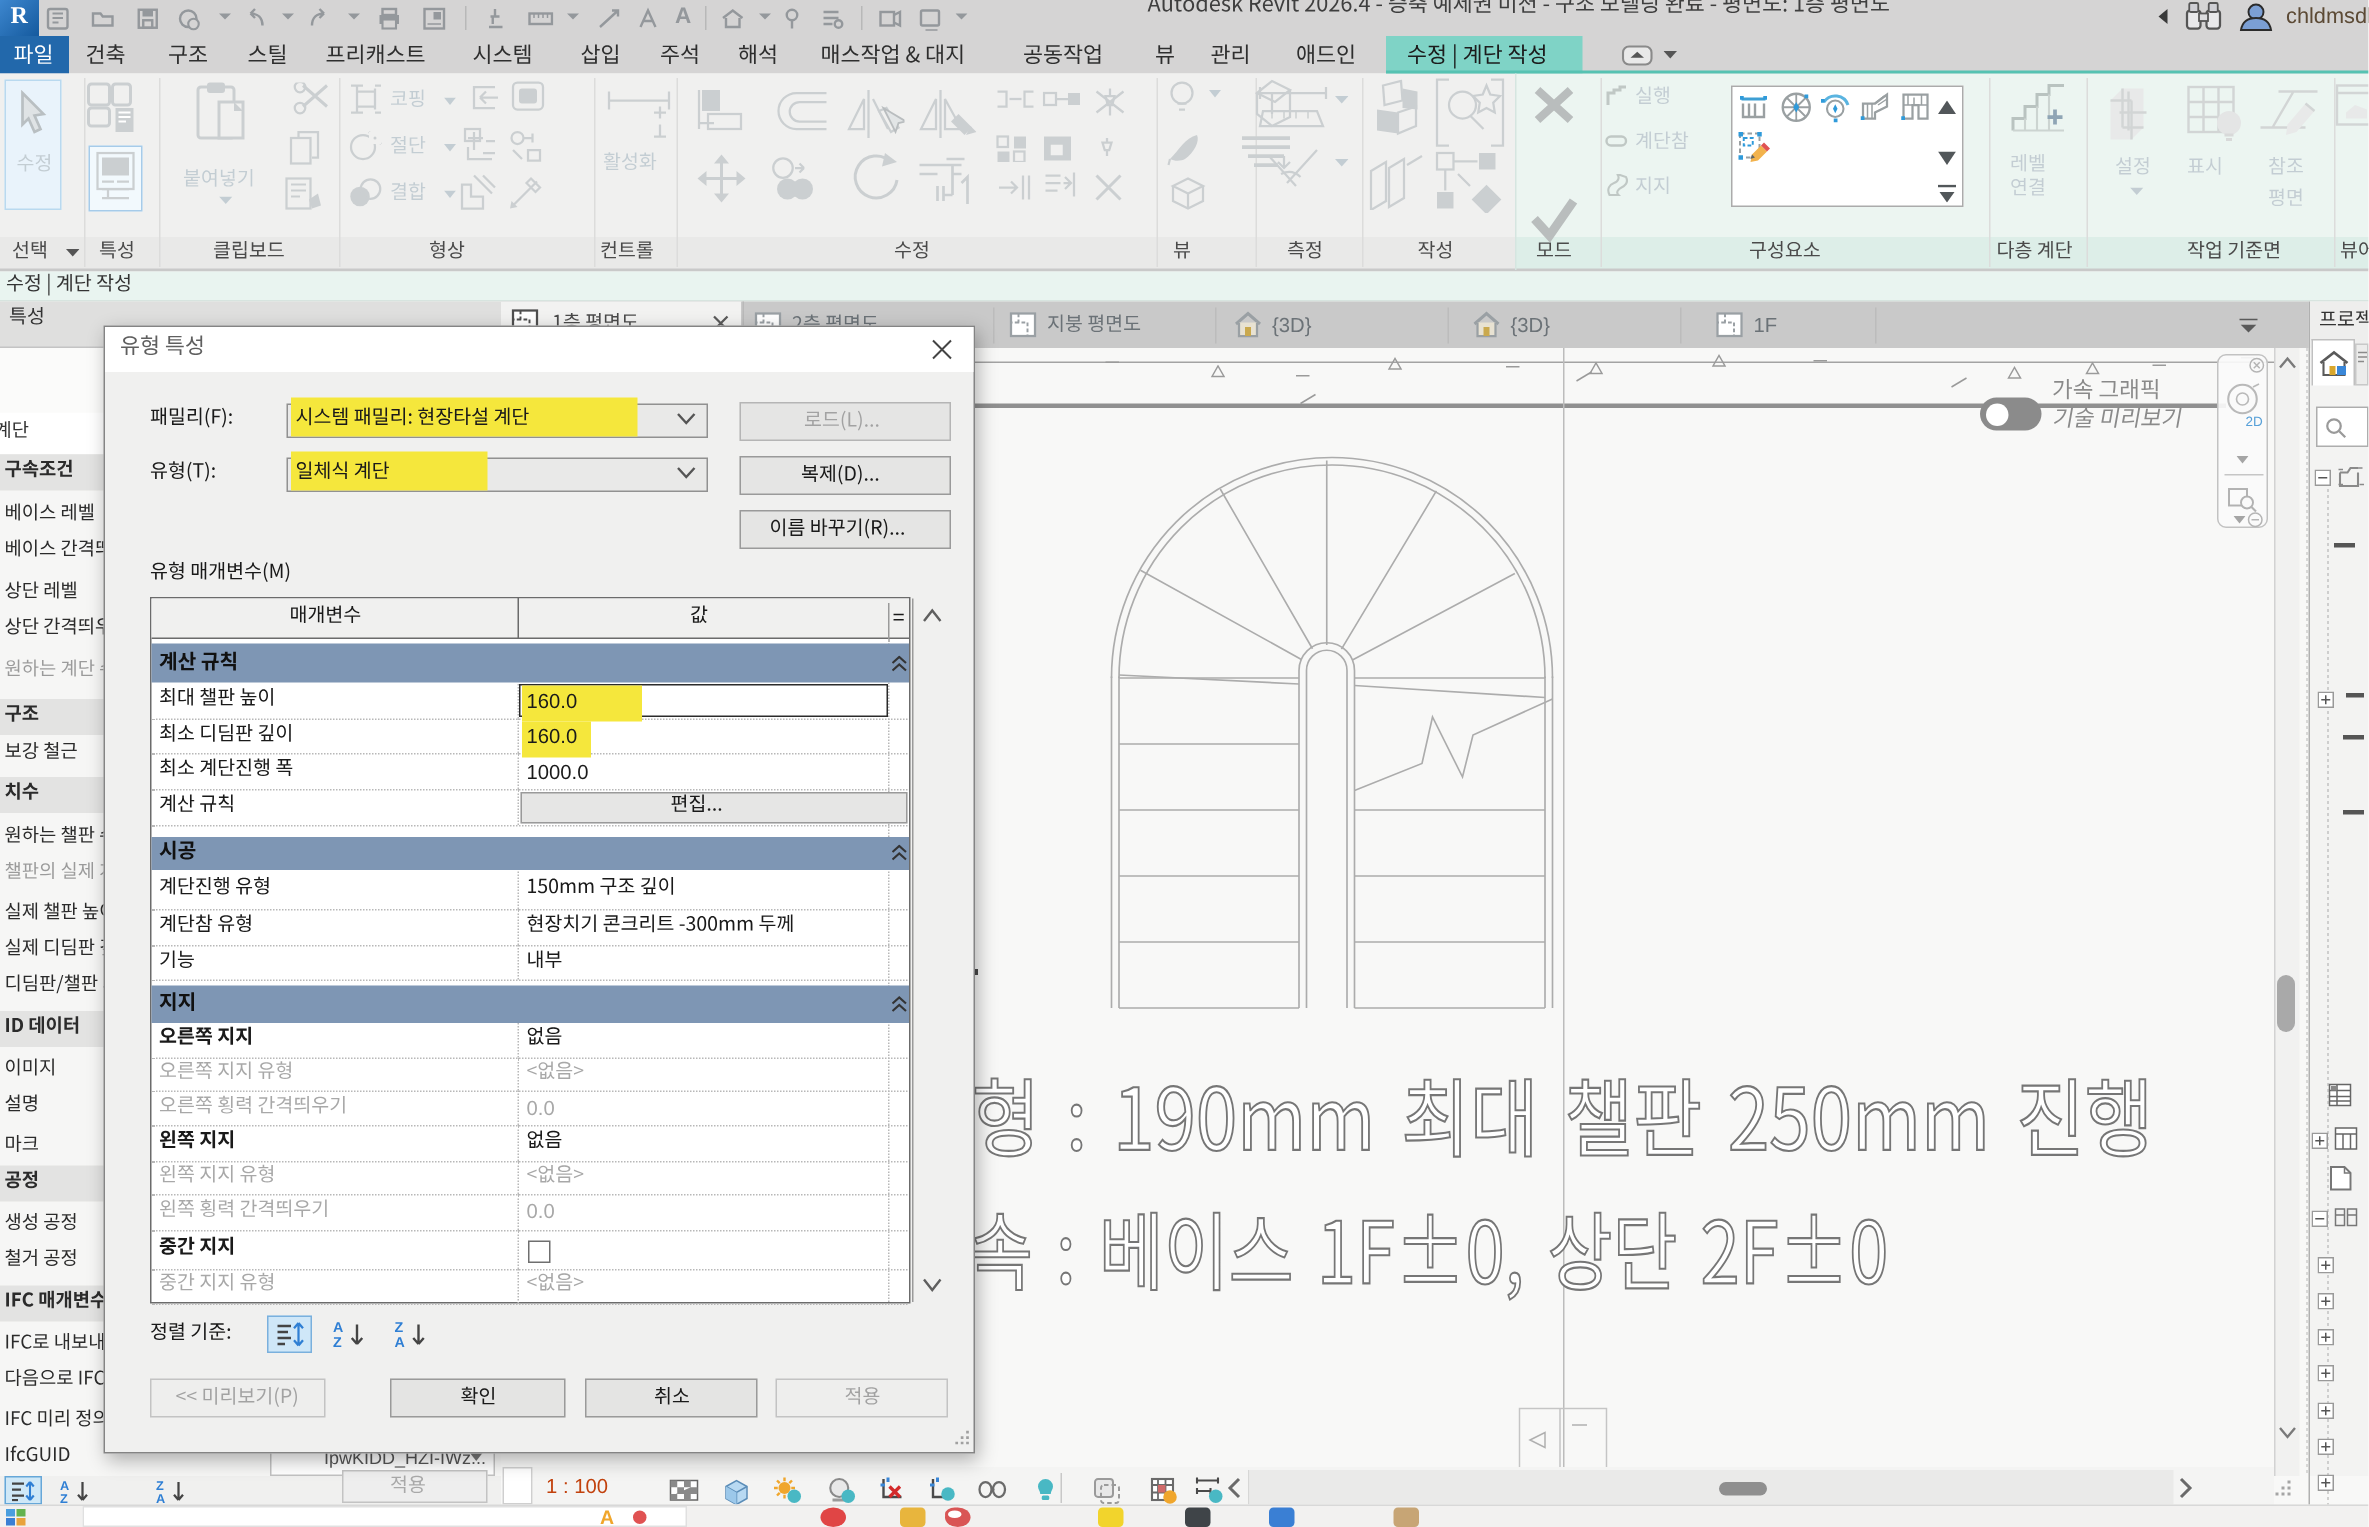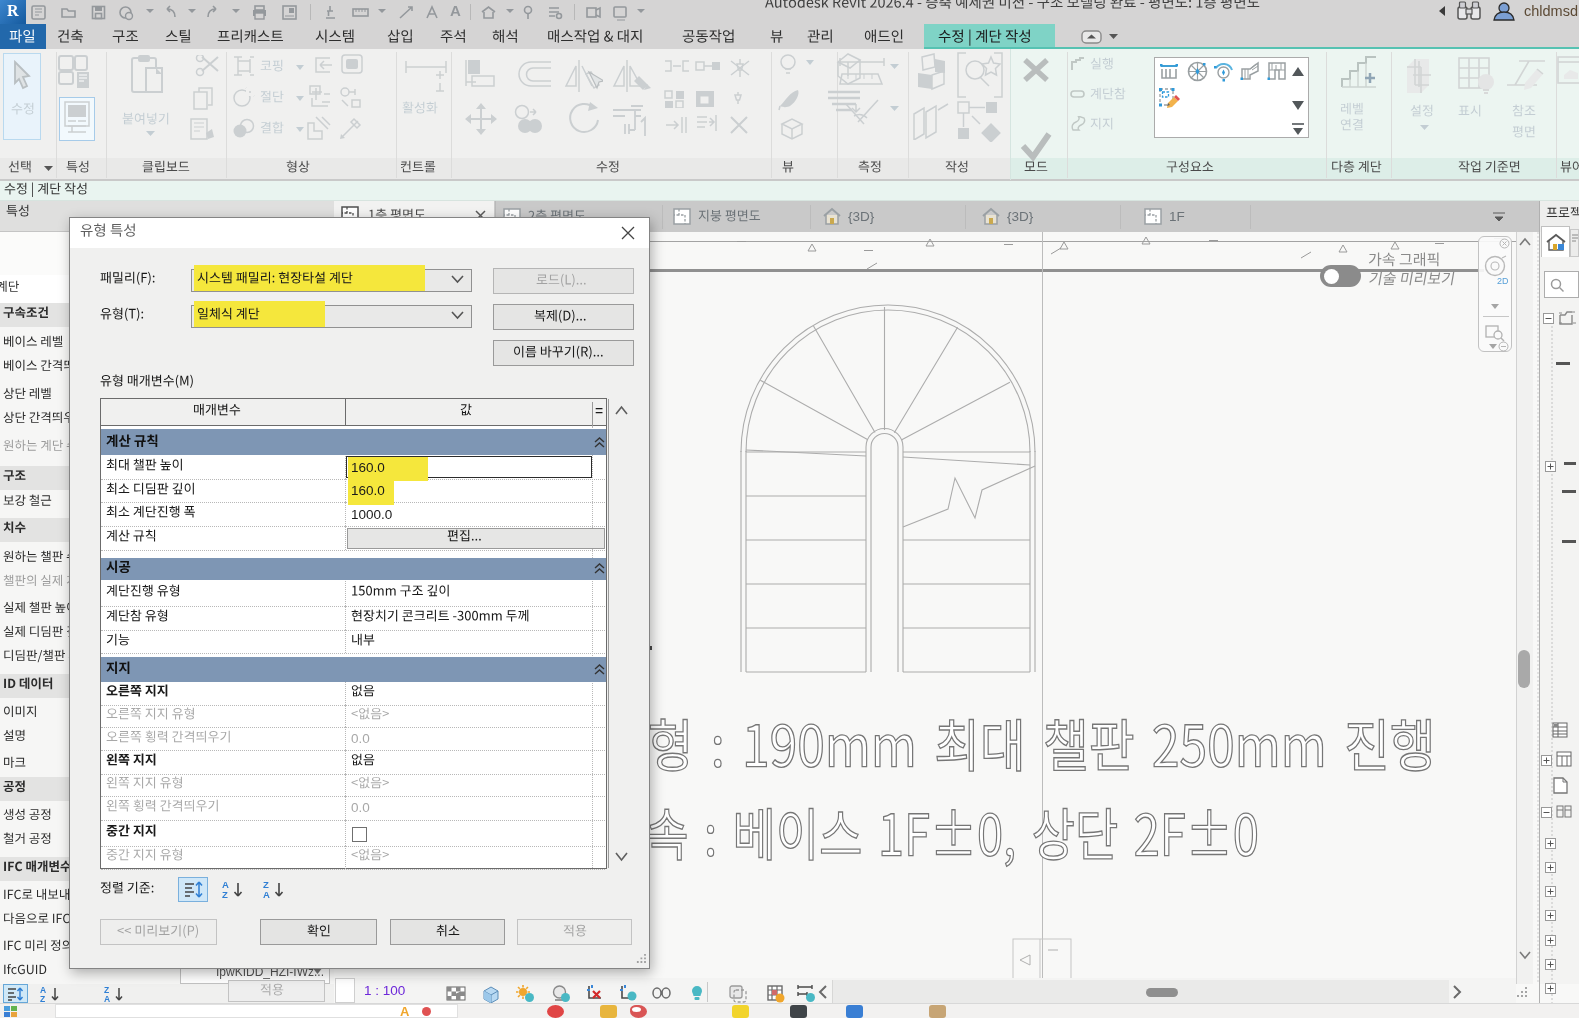--- a/index.html
+++ b/index.html
@@ -1668,21 +1668,21 @@
     <div style="position:absolute;left:1516px;top:232px;width:17px;height:752px;background:#f1f1f0;border-left:1px solid #d2d2d2"></div>
     <svg style="position:absolute;left:1519px;top:237px;" width="12" height="10">
       <path d="M1 8l5-6 5 6" stroke="#7a7a7a" stroke-width="1.6" fill="none"></path>
     </svg>
     <div style="position:absolute;left:1518px;top:650px;width:12px;height:38px;background:#a9a9a9;border-radius:6px"></div>
     <svg style="position:absolute;left:1519px;top:950px;" width="12" height="10">
       <path d="M1 2l5 6 5-6" stroke="#7a7a7a" stroke-width="1.6" fill="none"></path>
     </svg>
     <div style="position:absolute;left:335px;top:978px;width:1181px;height:26px;background:#f4f4f3"></div>
     <div style="position:absolute;left:335px;top:978px;width:20px;height:25px;background:#ffffff;border:1px solid #cfcfcf"></div>
-    <div style="position:absolute;left:364px;top:983px;font:400 13.5px 'Liberation Sans',sans-serif;color:#6d28d9;white-space:pre;">1 : 100</div>
+    <div style="position:absolute;left:364px;top:983px;font:400 13.5px 'Liberation Sans',sans-serif;color:#c2410c;white-space:pre;">1 : 100</div>
     <svg style="position:absolute;left:446px;top:984px;" width="20" height="19">
       <rect x="1" y="3" width="18" height="13" fill="#fff" stroke="#666"></rect>
       <path d="M1 3h4.5v4.5H1zM10 3h4.5v4.5H10zM5.5 7.5H10V12H5.5zM14.5 7.5H19V12h-14.5zM1 12h4.5v4H1zM10 12h4.5v4H10z" fill="#8a8a8a"></path>
     </svg>
     <svg style="position:absolute;left:481px;top:984px;" width="20" height="19">
       <path d="M3 7l7-4 7 4v8l-7 4-7-4z" fill="#b8d9f2" stroke="#5b8db8"></path>
       <path d="M3 7l7 4 7-4M10 11v8" stroke="#5b8db8" fill="none"></path>
       <path d="M3 7l7 4v8l-7-4z" fill="#9cc8ea"></path>
     </svg>
     <svg style="position:absolute;left:515px;top:984px;" width="20" height="19">

